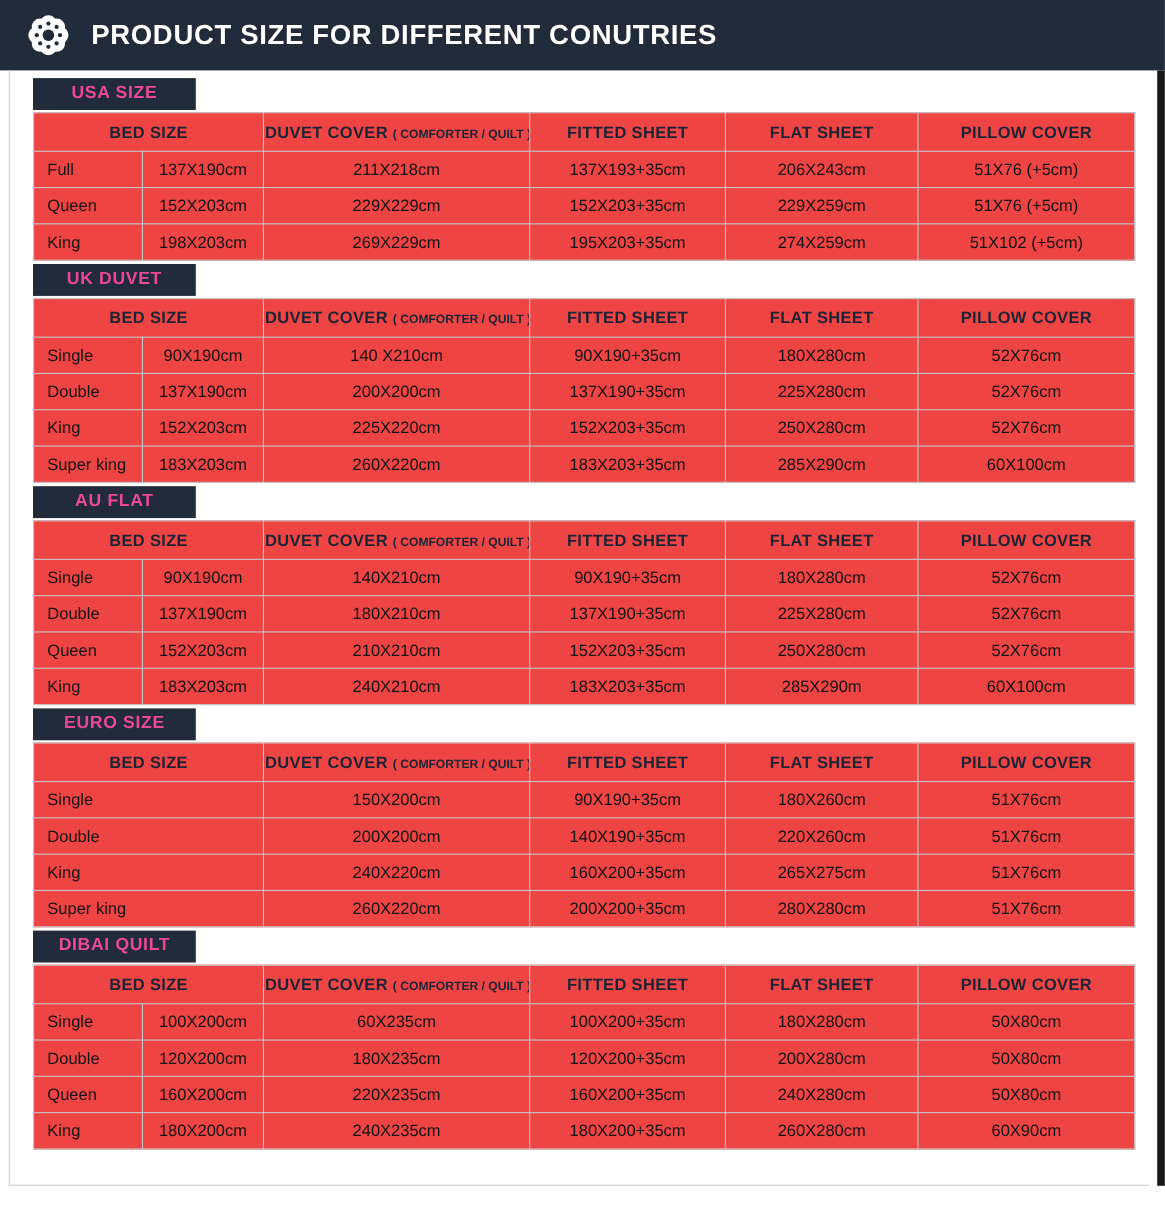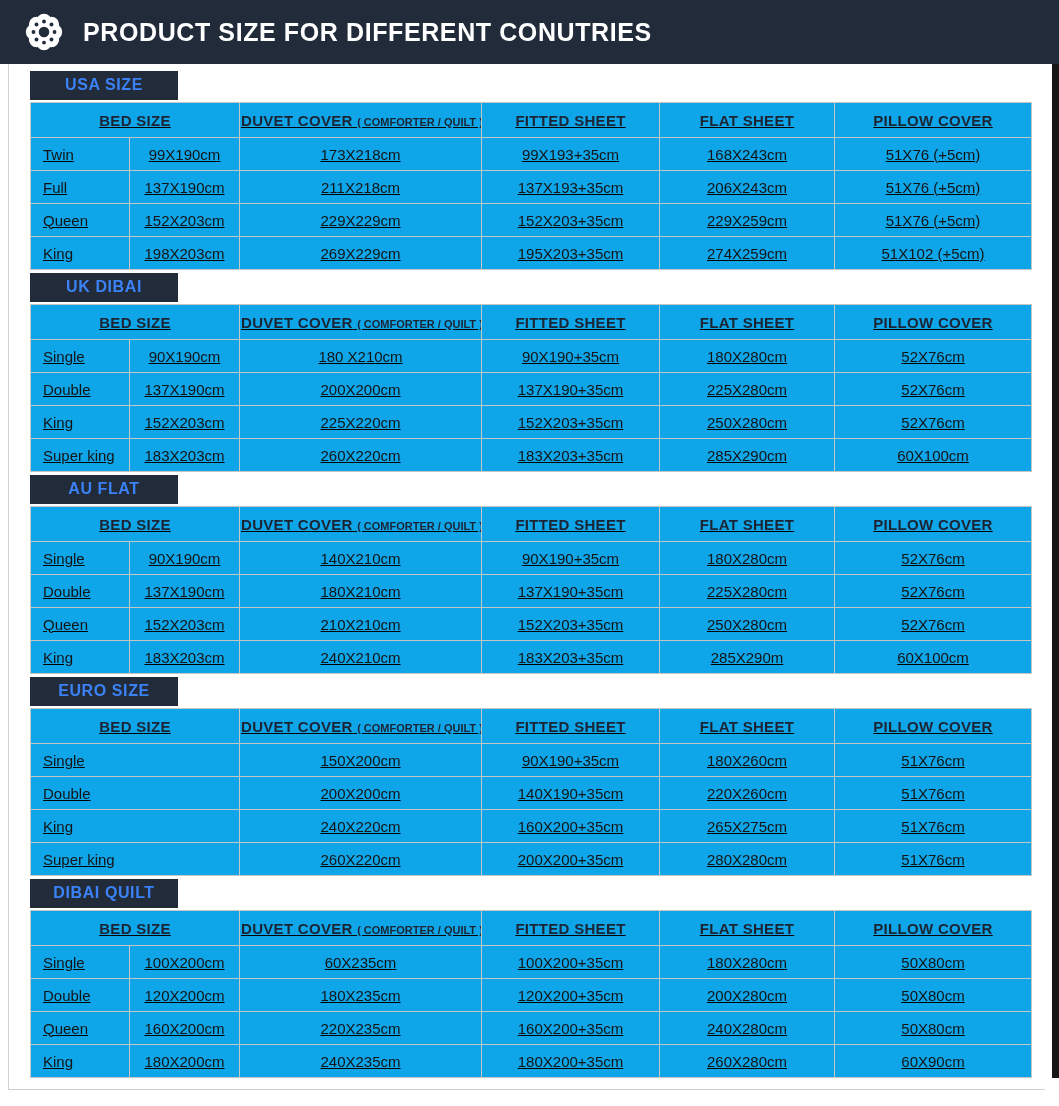--- a/index.html
+++ b/index.html
@@ -51,34 +51,33 @@
     width:7px;
     height:1014px;
     background:#171717;
   }
   .size-section{margin:0 0 3px 0;}
   .badge{
     display:inline-block;
     box-sizing:border-box;
     min-width:148px;
     background:var(--navy);
-    color:#3b82f6;
+    color:#ec4899;
     font-weight:bold;
     font-size:16px;
     letter-spacing:0.6px;
     text-align:center;
     padding:5px 12px 6px 12px;
     margin:0 0 2px 0;
   }
   table.size-table{
     border-collapse:collapse;
     table-layout:fixed;
     width:1001px;
-    background:#0ea5e9;
-    text-decoration:underline;
+    background:#ef4444;
   }
   .size-table th, .size-table td{
     border:1px solid var(--border);
     overflow:hidden;
     white-space:nowrap;
   }
   .size-table th{
     height:32px;
     font-size:15px;
     font-weight:bold;
@@ -148,28 +147,20 @@
           <tr>
             <th colspan="2">BED SIZE</th>
             <th><span class="main">DUVET COVER </span><span class="sub">( COMFORTER / QUILT )</span></th>
             <th>FITTED SHEET</th>
             <th>FLAT SHEET</th>
             <th>PILLOW COVER</th>
           </tr>
         </thead>
         <tbody>
           <tr>
-            <td class="bed-name">Twin</td>
-            <td class="bed-dim">99X190cm</td>
-            <td>173X218cm</td>
-            <td>99X193+35cm</td>
-            <td>168X243cm</td>
-            <td>51X76 (+5cm)</td>
-          </tr>
-          <tr>
             <td class="bed-name">Full</td>
             <td class="bed-dim">137X190cm</td>
             <td>211X218cm</td>
             <td>137X193+35cm</td>
             <td>206X243cm</td>
             <td>51X76 (+5cm)</td>
           </tr>
           <tr>
             <td class="bed-name">Queen</td>
             <td class="bed-dim">152X203cm</td>
@@ -181,21 +172,21 @@
           <tr>
             <td class="bed-name">King</td>
             <td class="bed-dim">198X203cm</td>
             <td>269X229cm</td>
             <td>195X203+35cm</td>
             <td>274X259cm</td>
             <td>51X102 (+5cm)</td>
           </tr>
         </tbody>
       </table></section>
-    <section class="size-section"><div class="badge">UK DIBAI</div><table class="size-table">
+    <section class="size-section"><div class="badge">UK DUVET</div><table class="size-table">
         <colgroup>
           <col style="width: 99px;">
           <col style="width: 110px;">
           <col style="width: 242px;">
           <col style="width: 178px;">
           <col style="width: 175px;">
           <col style="width: 197px;">
         </colgroup>
         <thead>
           <tr>
@@ -203,21 +194,21 @@
             <th><span class="main">DUVET COVER </span><span class="sub">( COMFORTER / QUILT )</span></th>
             <th>FITTED SHEET</th>
             <th>FLAT SHEET</th>
             <th>PILLOW COVER</th>
           </tr>
         </thead>
         <tbody>
           <tr>
             <td class="bed-name">Single</td>
             <td class="bed-dim">90X190cm</td>
-            <td>180 X210cm</td>
+            <td>140 X210cm</td>
             <td>90X190+35cm</td>
             <td>180X280cm</td>
             <td>52X76cm</td>
           </tr>
           <tr>
             <td class="bed-name">Double</td>
             <td class="bed-dim">137X190cm</td>
             <td>200X200cm</td>
             <td>137X190+35cm</td>
             <td>225X280cm</td>

